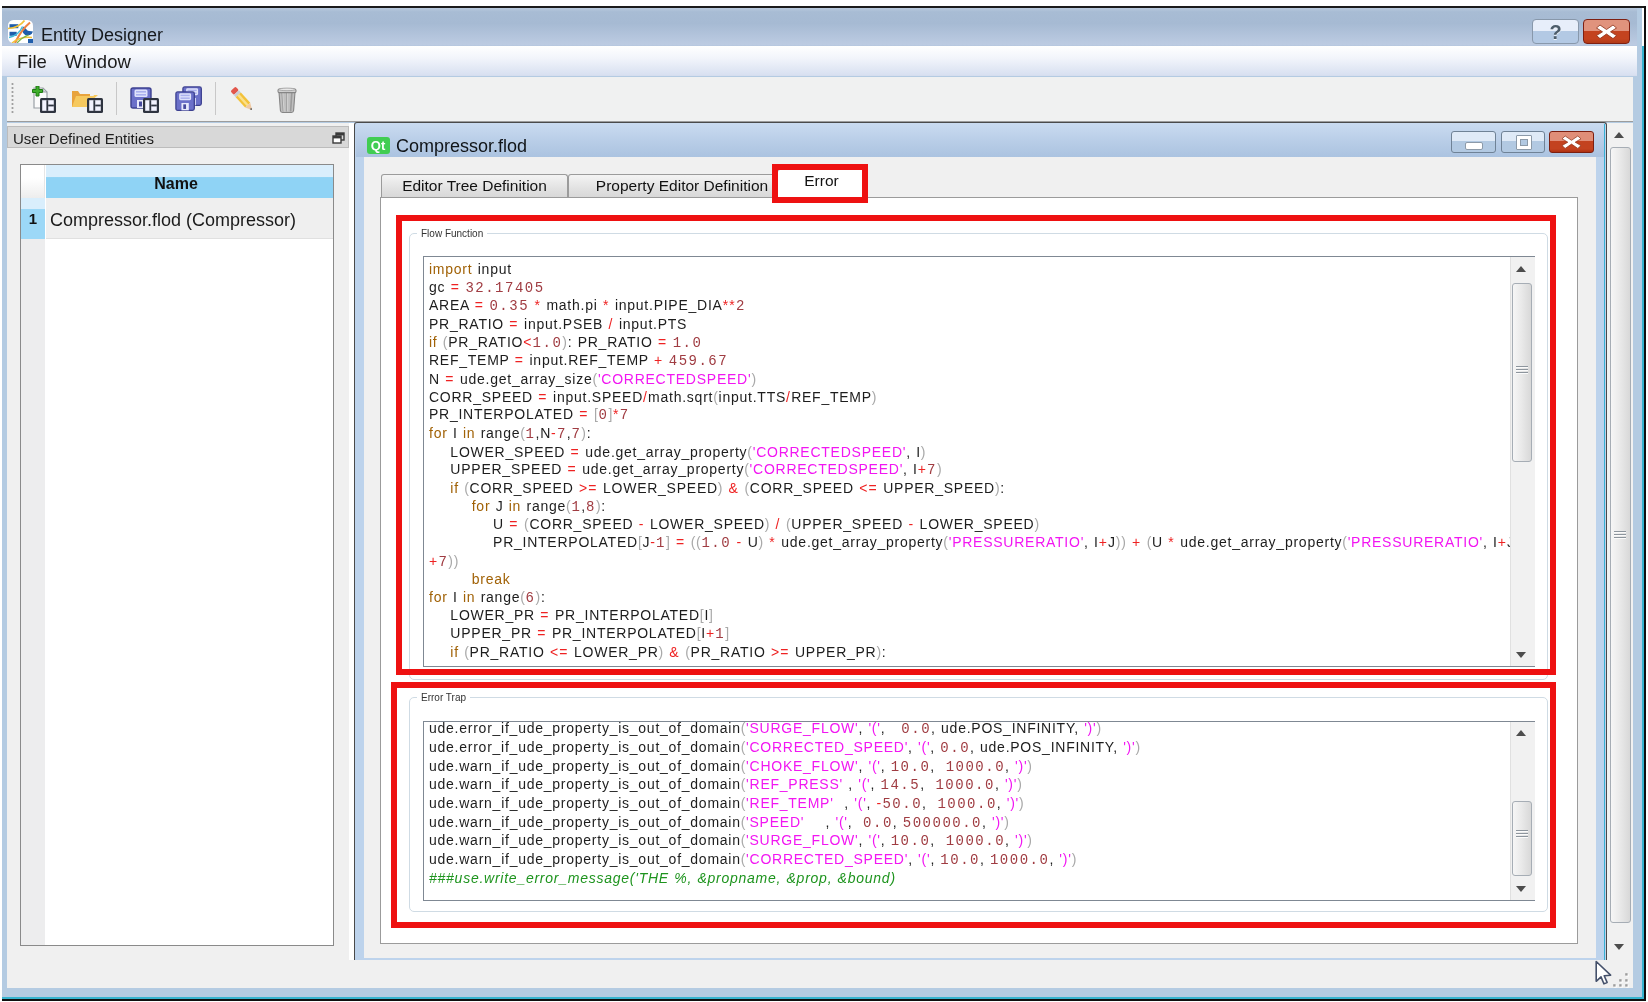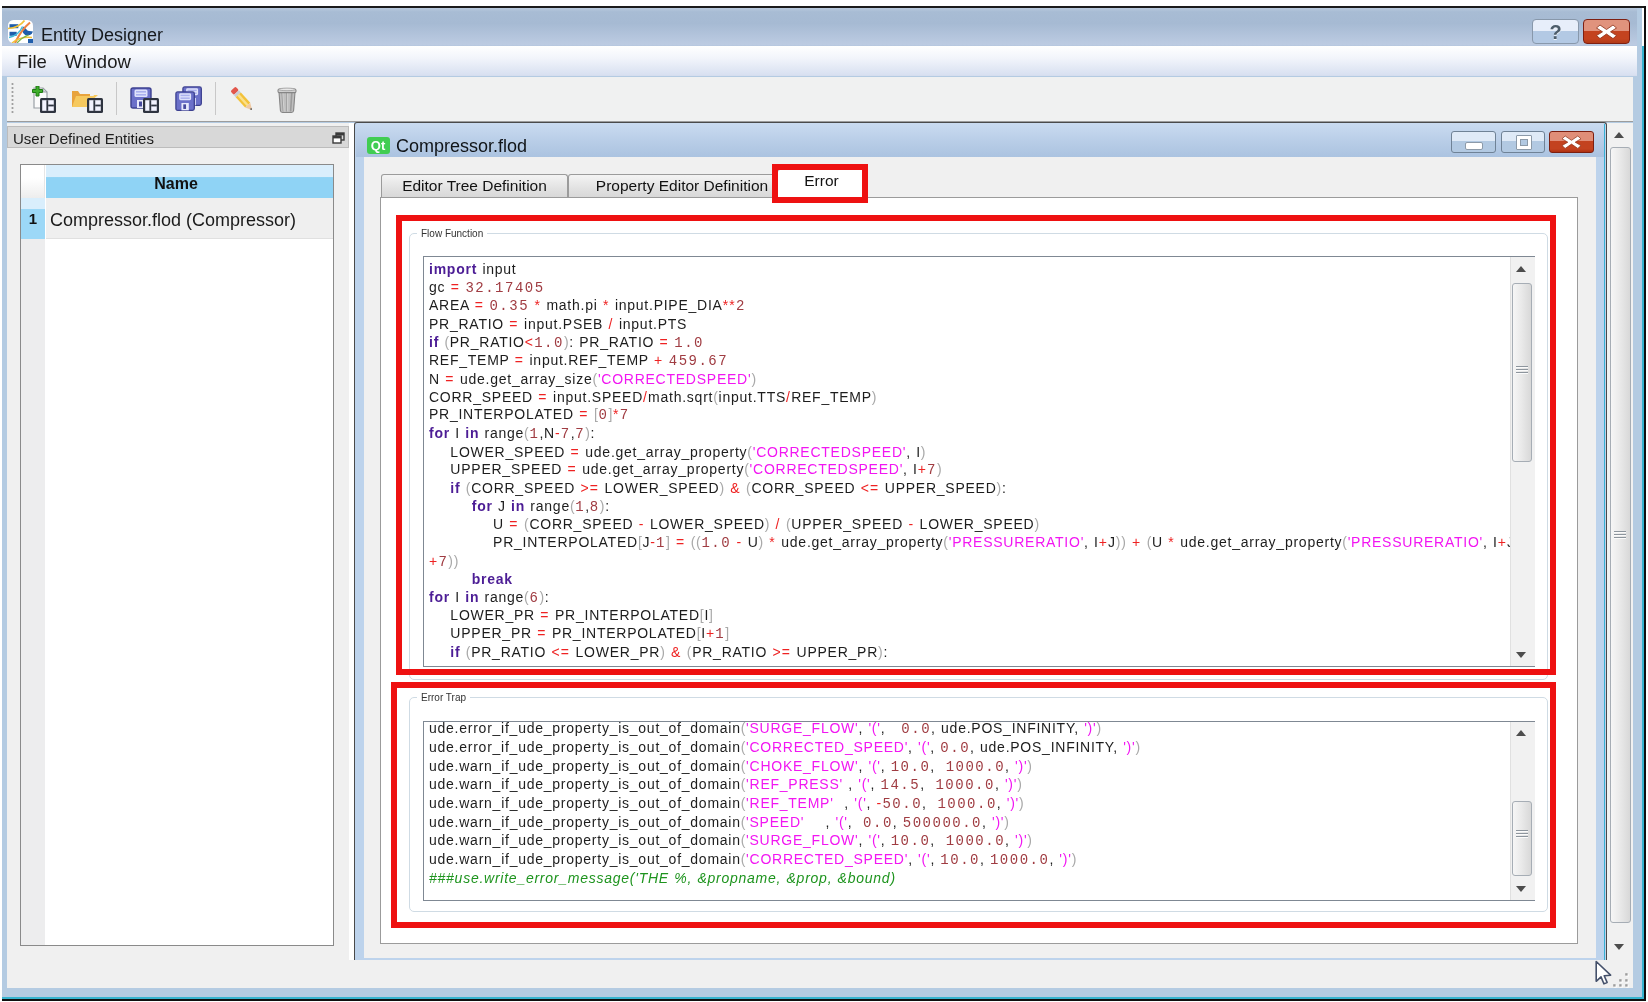--- a/index.html
+++ b/index.html
@@ -1,21 +1,21 @@
 <!DOCTYPE html>
 <html><head>
 <meta charset="utf-8">
 <style>
   html,body{margin:0;padding:0;}
   body{width:1648px;height:1002px;position:relative;overflow:hidden;background:#ffffff;
        font-family:"Liberation Sans",sans-serif;}
   .a{position:absolute;}
   .code{font-family:"Liberation Sans",sans-serif;font-size:14px;line-height:17.65px;
         white-space:pre;letter-spacing:0.75px;word-spacing:0.7px;color:#1d1d1d;margin:0;}
-  .kw{color:#4c1d95;font-weight:bold;}
+  .kw{color:#a16207;}
   .op{color:#ee2222;letter-spacing:1.2px;}
   .nm{color:#a03c42;letter-spacing:1.5px;font-family:Liberation Mono, monospace;}
   .st{color:#f216f2;}
   .pa{color:#a9a9a9;letter-spacing:0.7px;}
   .cm{color:#1e941e;font-style:italic;}
   .tab{position:absolute;top:174px;height:23px;box-sizing:border-box;
        border:1px solid #9b9b9b;border-bottom:none;border-radius:3px 3px 0 0;
        background:linear-gradient(#f4f4f4,#e2e2e2 60%,#d8d8d8);
        font-size:15.5px;color:#111;text-align:center;line-height:22px;}
   .gbox{position:absolute;border:1px solid #cfdbe4;border-radius:5px;box-sizing:border-box;}

